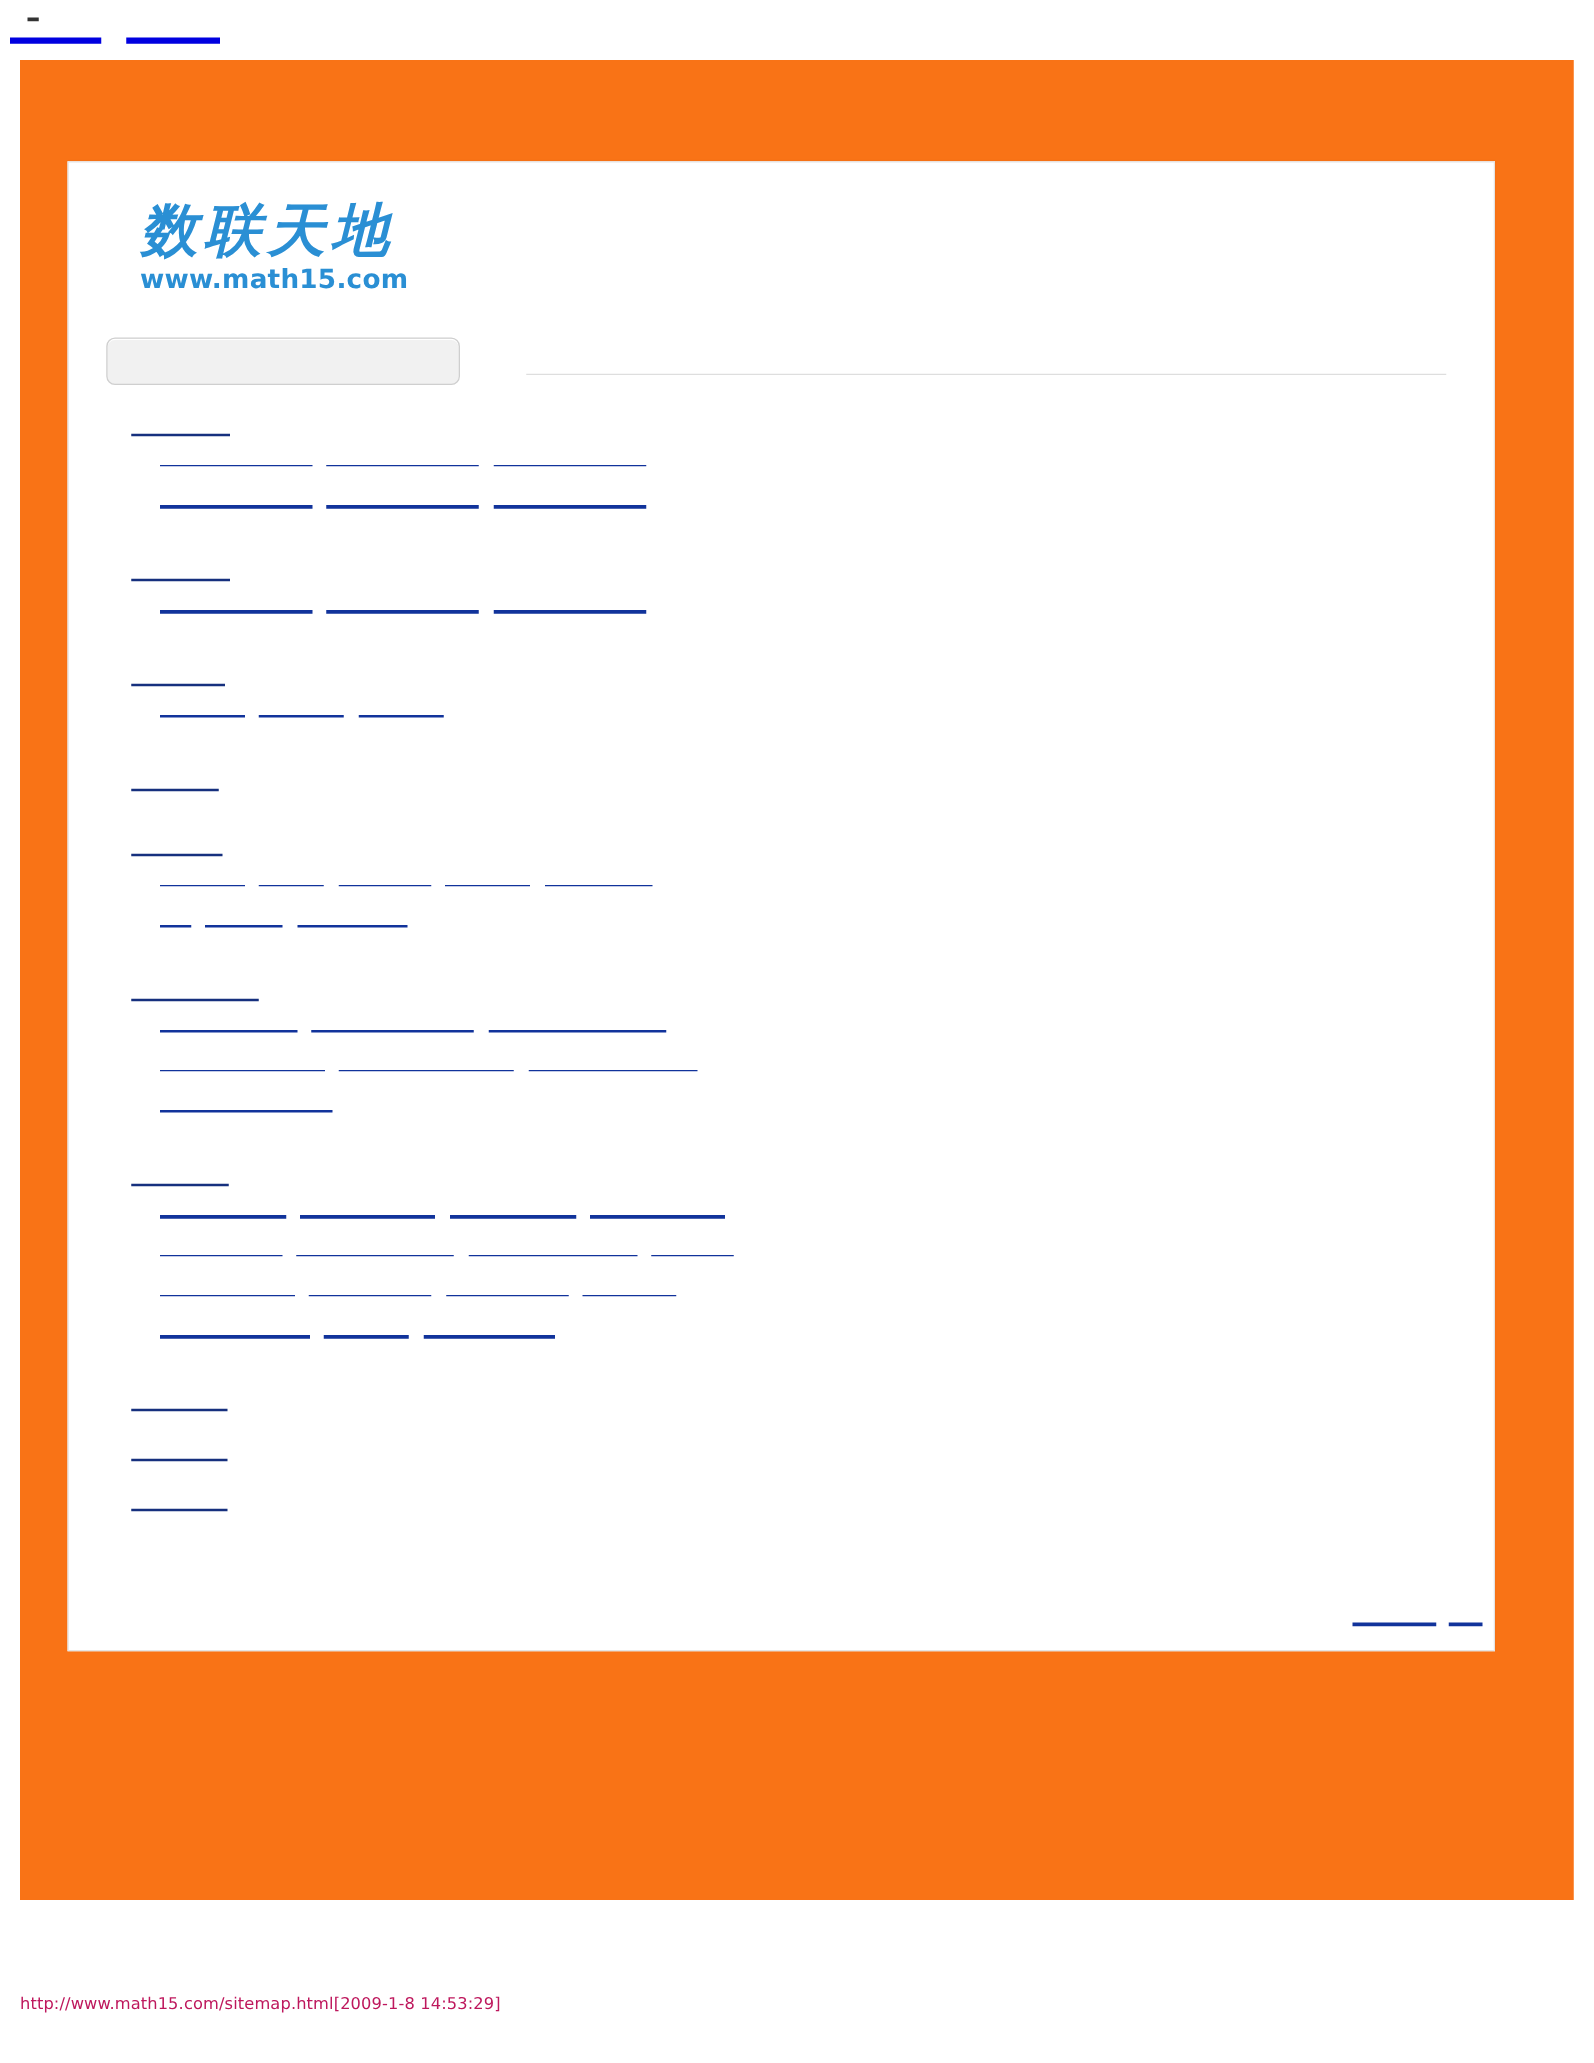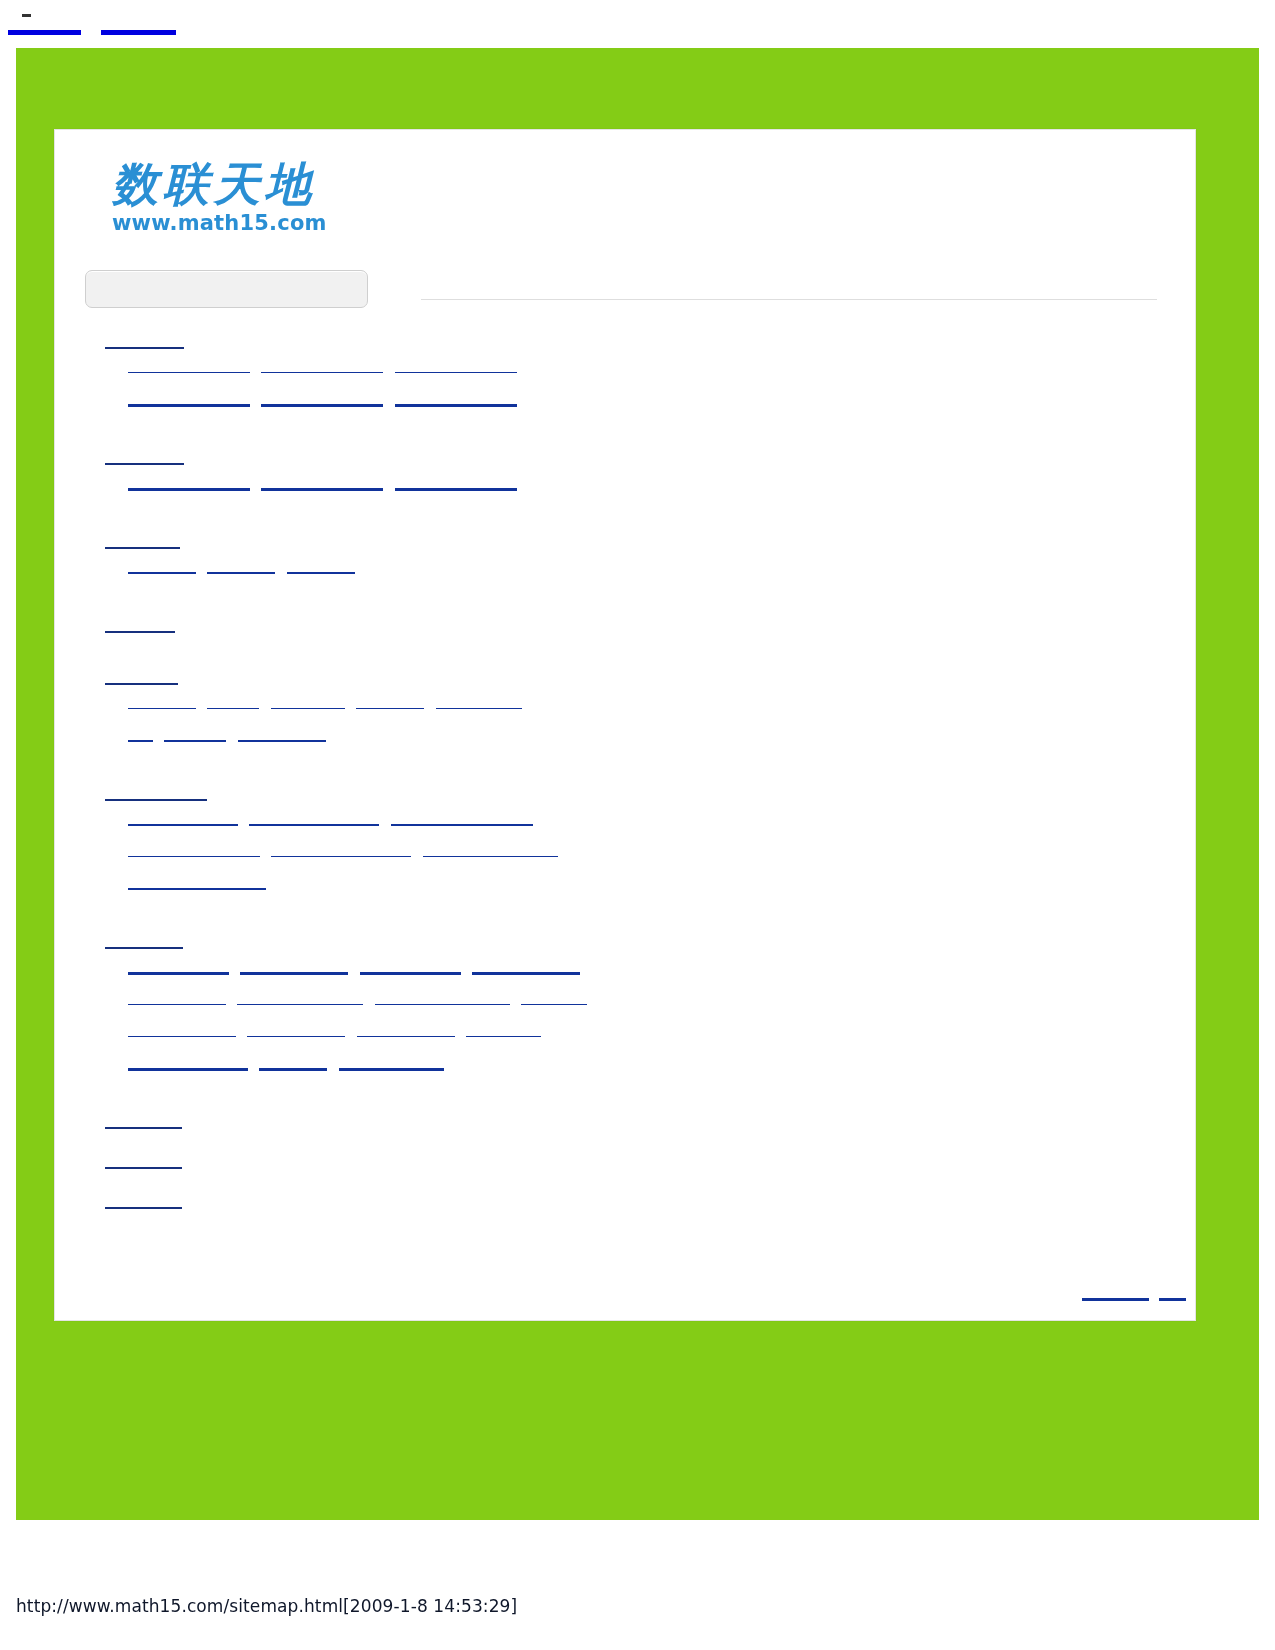--- a/index.html
+++ b/index.html
@@ -44,21 +44,21 @@
   .topnav .tlink.n1 { left: 8px;  top: 16px; width: 73px; }
   .topnav .tlink.n2 { left: 101px; top: 16px; width: 75px; }
 
   
   .page-canvas {
     position: absolute;
     left: 16px;
     top: 48px;
     width: 1243px;
     height: 1472px;
-    background: #84cc16;
+    background: #f97316;
   }
 
   
   .card {
     position: absolute;
     left: 38px;
     top: 81px;
     width: 1140px;
     height: 1190px;
     background: #ffffff;
@@ -179,22 +179,22 @@
     line-height: 0;
     color: transparent;
   }
 
   
   .print-url {
     position: absolute;
     left: 16px;
     top: 1596px;
     font-family: "DejaVu Sans", sans-serif;
-    font-size: 17px;
-    color: #0f172a;
+    font-size: 13px;
+    color: #be185d;
     white-space: nowrap;
     letter-spacing: 0.1px;
   }
 </style>
 </head>
 <body>
 
 <div class="topnav">
   <span class="dash"></span>
   <a class="tlink n1" href="#"></a>

